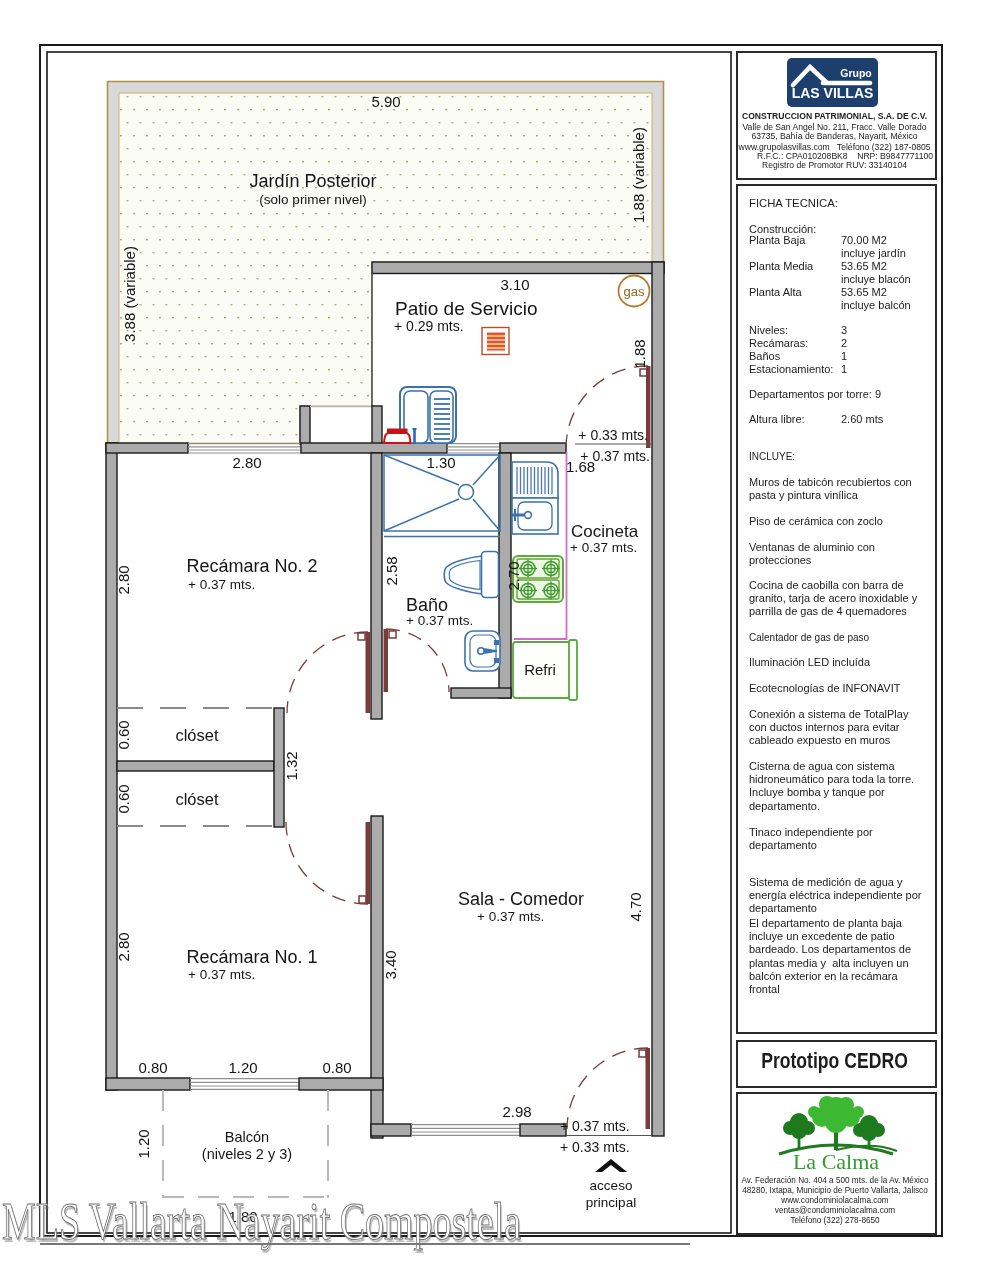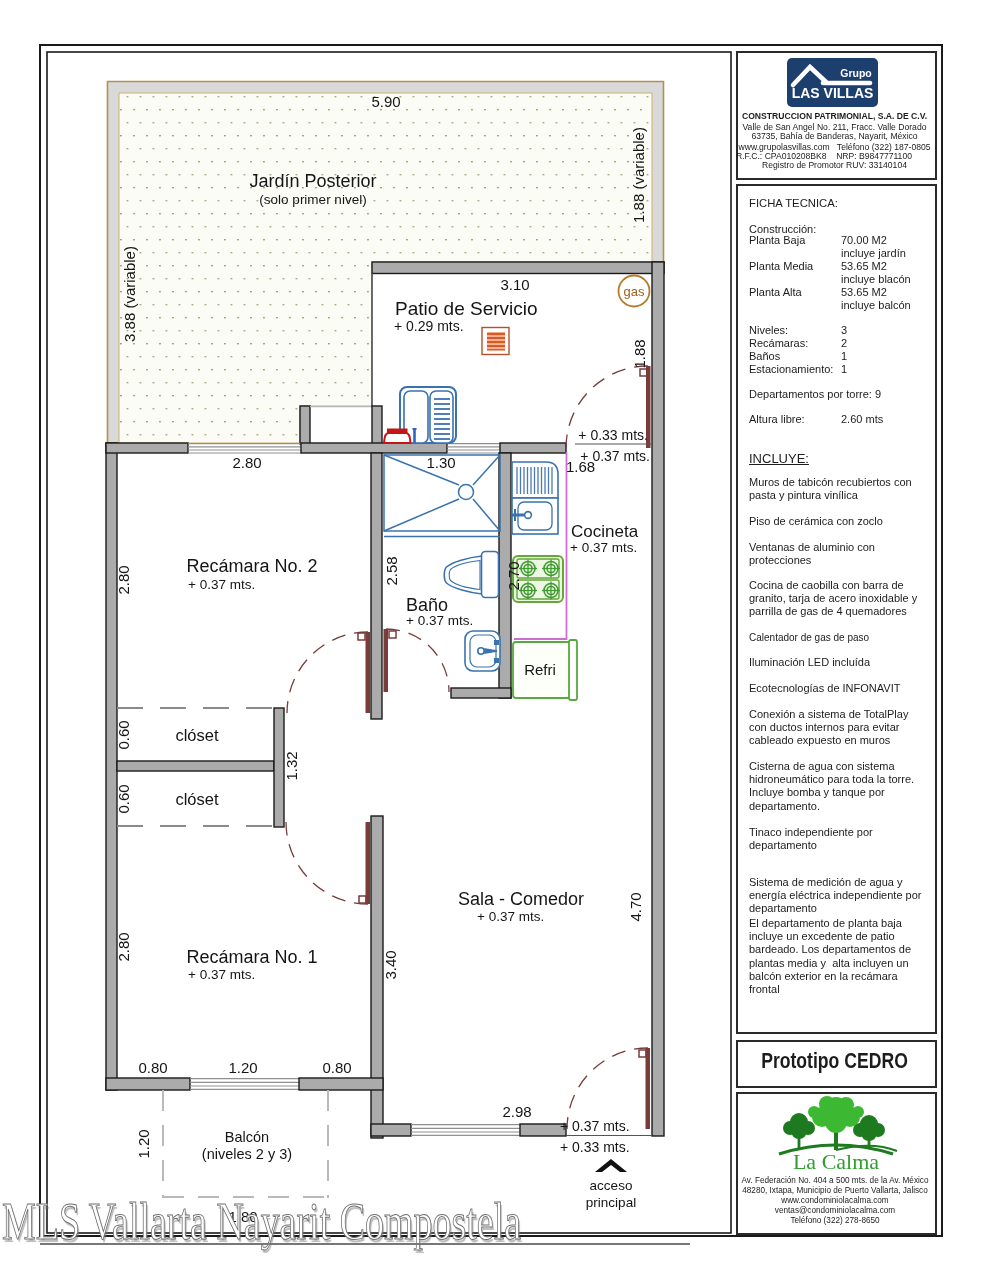--- a/index.html
+++ b/index.html
@@ -366,21 +366,21 @@
 <path d="M823 83 L870 83" stroke="#fff" stroke-width="4.6" stroke-linecap="round"></path>
 <text x="856" y="77" font-size="10.5" font-weight="bold" style="fill:#fff" text-anchor="middle">Grupo</text>
 <text x="832.5" y="98" font-size="14" font-weight="bold" style="fill:#fff" text-anchor="middle">LAS VILLAS</text>
 </g>
 </svg>
 
 <div class="ln" style="left:736px;top:110.5px;width:197px;text-align:center;font-size:8.6px;font-weight:bold">CONSTRUCCION PATRIMONIAL, S.A. DE C.V.</div>
 <div class="ln" style="left:736px;top:121.5px;width:197px;text-align:center;font-size:8.6px">Valle de San Angel No. 211, Fracc. Valle Dorado</div>
 <div class="ln" style="left:736px;top:131px;width:197px;text-align:center;font-size:8.6px">63735, Bahía de Banderas, Nayarit, México</div>
 <div class="ln" style="left:736px;top:141.5px;width:197px;text-align:center;font-size:8.6px">www.grupolasvillas.com&nbsp;&nbsp;&nbsp;Teléfono (322) 187-0805</div>
-<div class="ln" style="left:736px;top:151px;width:197px;text-align:left;font-size:8.6px">R.F.C.: CPA010208BK8&nbsp;&nbsp;&nbsp;&nbsp;NRP: B9847771100</div>
+<div class="ln" style="left:736px;top:151px;width:197px;text-align:right;font-size:8.6px">R.F.C.: CPA010208BK8&nbsp;&nbsp;&nbsp;&nbsp;NRP: B9847771100</div>
 <div class="ln" style="left:736px;top:160px;width:197px;text-align:center;font-size:8.6px">Registro de Promotor RUV: 33140104</div>
 
 <div class="sb" style="left:736px;top:184px;width:197px;height:846px"></div>
 
 <div class="ln" style="left:749px;top:197px;font-size:11.3px;">FICHA TECNICA:</div>
 
 <div class="ln" style="left:749px;top:222.5px;font-size:11px">Construcción:</div>
 
 <div class="ln" style="left:749px;top:233.5px;font-size:11px">Planta Baja</div>
 <div class="ln" style="left:841px;top:233.5px;font-size:11px">70.00 M2</div>
@@ -404,21 +404,21 @@
 <div class="ln" style="left:841px;top:350px;font-size:11px">1</div>
 
 <div class="ln" style="left:749px;top:363px;font-size:11px">Estacionamiento:</div>
 <div class="ln" style="left:841px;top:363px;font-size:11px">1</div>
 
 <div class="ln" style="left:749px;top:388px;font-size:11px">Departamentos por torre: 9</div>
 
 <div class="ln" style="left:749px;top:413px;font-size:11px">Altura libre:</div>
 <div class="ln" style="left:841px;top:413px;font-size:11px">2.60 mts</div>
 
-<div class="ln" style="left:749px;top:451px;font-size:13px;text-decoration:underline">INCLUYE:</div>
+<div class="ln" style="left:749px;top:451px;font-size:10px;">INCLUYE:</div>
 
 <div class="ln" style="left:749px;top:476px;font-size:11px;line-height:13.2px">Muros de tabicón recubiertos con<br>pasta y pintura vinílica</div>
 
 <div class="ln" style="left:749px;top:515px;font-size:11px;line-height:13.2px">Piso de cerámica con zoclo</div>
 
 <div class="ln" style="left:749px;top:541px;font-size:11px;line-height:13.2px">Ventanas de aluminio con<br>protecciones</div>
 
 <div class="ln" style="left:749px;top:579px;font-size:11px;line-height:13.2px">Cocina de caobilla con barra de<br>granito, tarja de acero inoxidable y<br>parrilla de gas de 4 quemadores</div>
 
 <div class="ln" style="left:749px;top:631px;font-size:10px;line-height:13.2px">Calentador de gas de paso</div>

